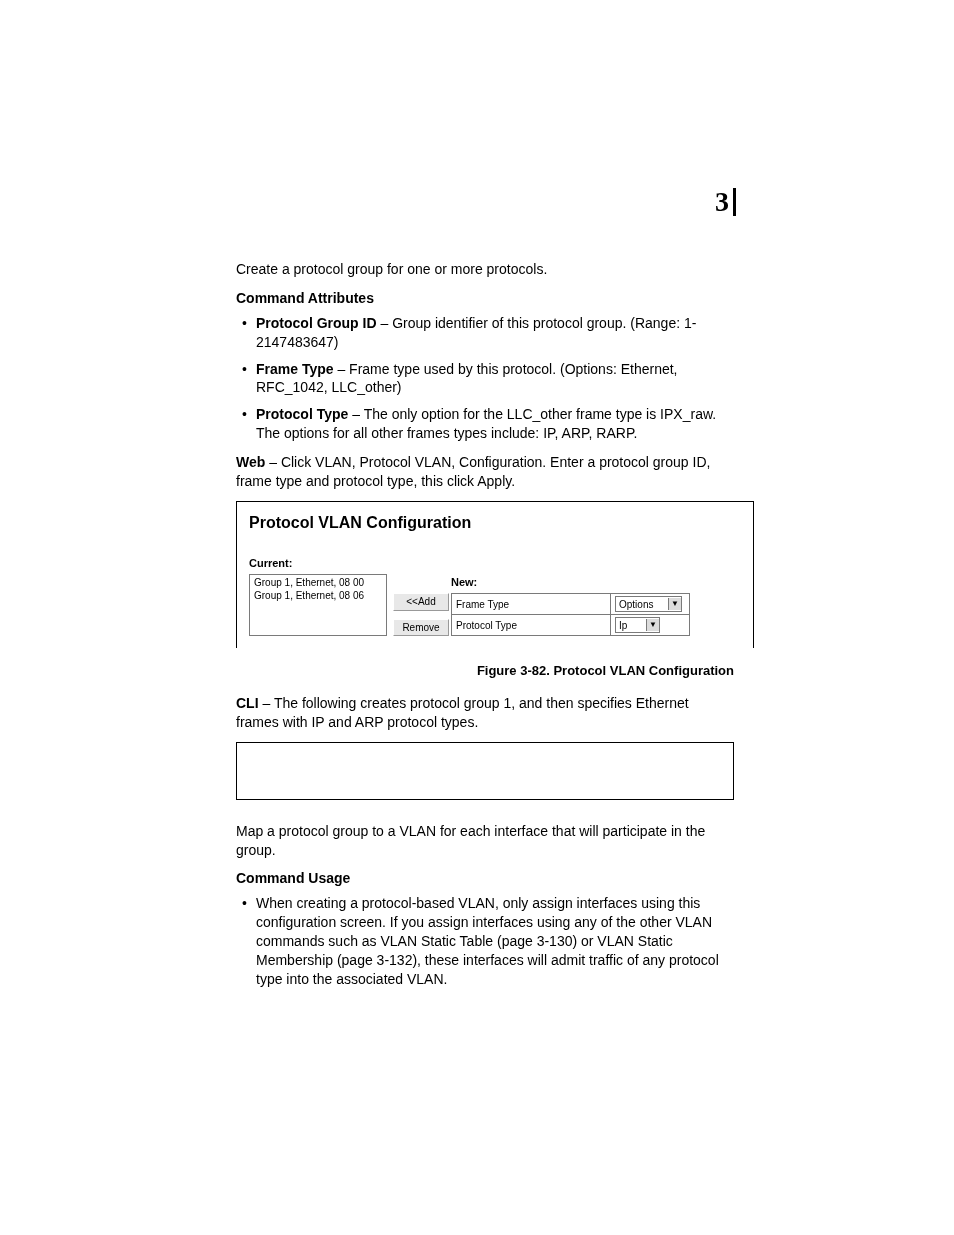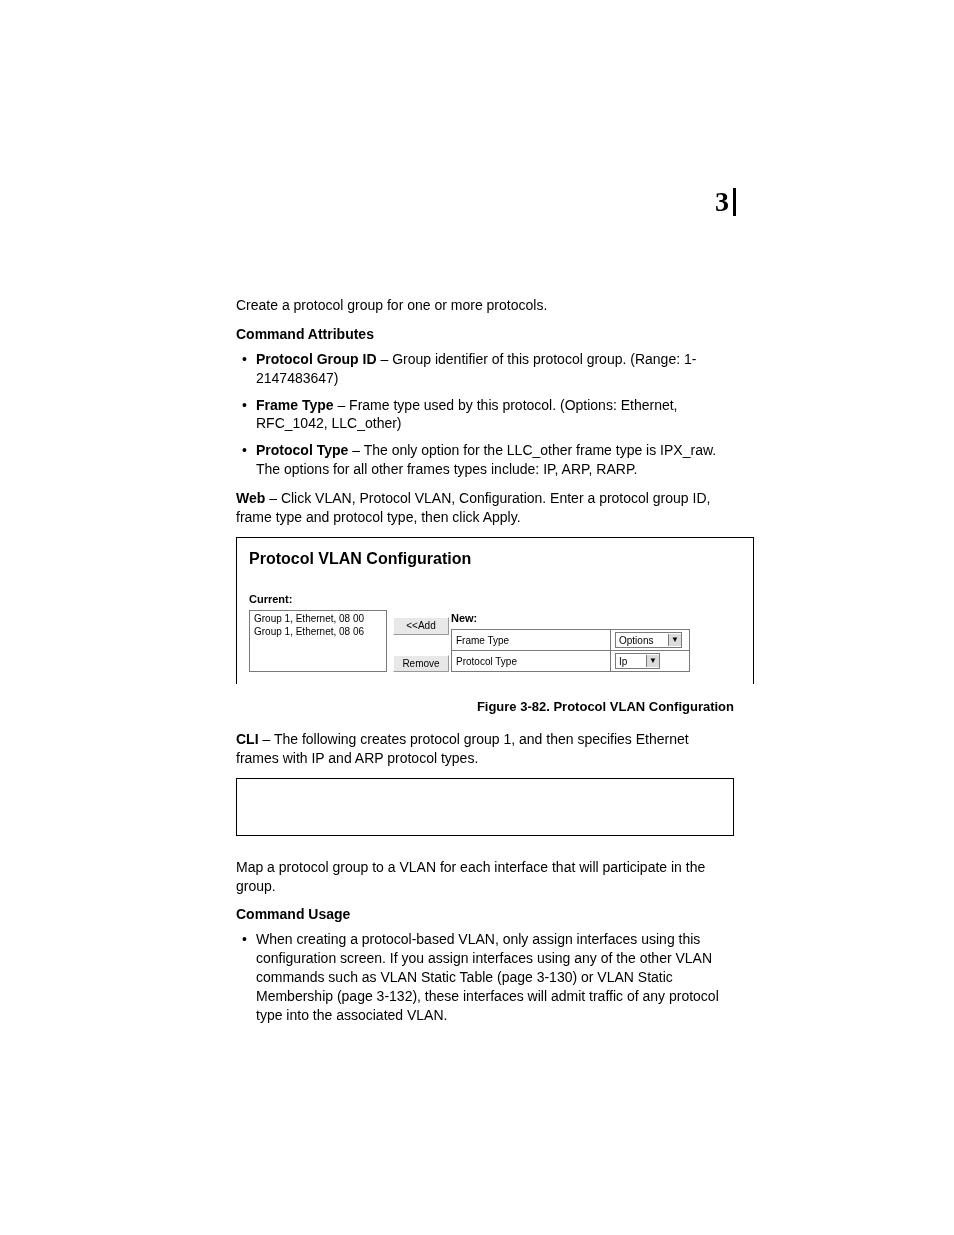--- a/index.html
+++ b/index.html
@@ -21,21 +21,21 @@
     top: 188px;
     right: 218px;
     font-family: "Times New Roman", serif;
     font-weight: bold;
     font-size: 28px;
     border-right: 3px solid #000;
     padding-right: 4px;
     line-height: 1;
   }
   .content {
-    margin-top: 116px;
+    margin-top: 80px;
     font-size: 14px;
     line-height: 1.35;
   }
   .para {
     margin: 0 0 10px 0;
   }
   .section-head {
     font-weight: bold;
     margin: 6px 0 6px 0;
   }
@@ -88,21 +88,21 @@
     padding: 2px 4px;
     font-size: 10px;
     line-height: 1.25;
     box-sizing: border-box;
   }
   .btn-col {
     width: 52px;
     margin: 18px 6px 0 6px;
     display: flex;
     flex-direction: column;
-    gap: 20px;
+    gap: 8px;
   }
   .btn {
     font-size: 10px;
     background: #e8e8e8;
     border: 1px solid #999;
     border-top-color: #fff;
     border-left-color: #fff;
     padding: 1px 2px;
     text-align: center;
     cursor: default;
@@ -180,21 +180,21 @@
       </li>
       <li>
         <span class="b">Frame Type</span><span> – Frame type used by this protocol. (Options: Ethernet, RFC_1042, LLC_other)</span>
       </li>
       <li>
         <span class="b">Protocol Type</span><span> – The only option for the LLC_other frame type is IPX_raw. The options for all other frames types include: IP, ARP, RARP.</span>
       </li>
     </ul>
 
     <p class="para">
-      <span class="b">Web</span><span> – Click VLAN, Protocol VLAN, Configuration. Enter a protocol group ID, frame type and protocol type, then click Apply.</span>
+      <span class="b">Web</span><span> – Click VLAN, Protocol VLAN, Configuration. Enter a protocol group ID, frame type and protocol type, this click Apply.</span>
     </p>
 
     <div class="figure-wrap">
       <div class="fig-title">Protocol VLAN Configuration</div>
       <div class="fig-cols">
         <div>
           <div class="fig-col-label">Current:</div>
           <div class="listbox">
             <div>Group 1, Ethernet, 08 00</div>
             <div>Group 1, Ethernet, 08 06</div>

